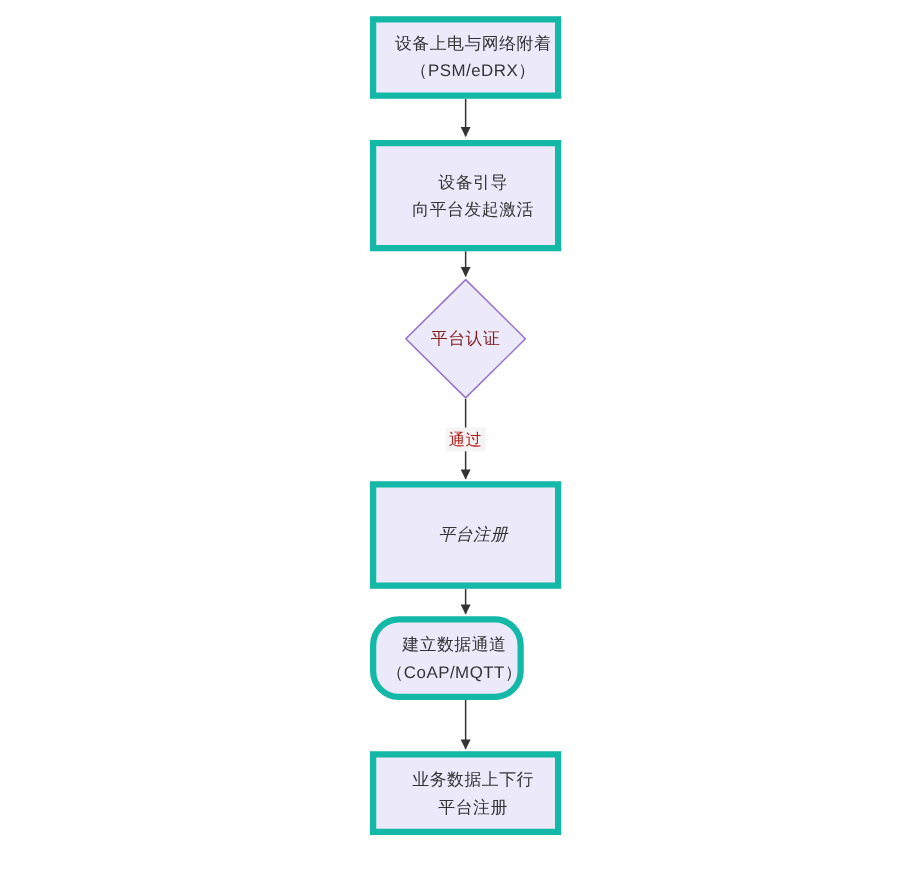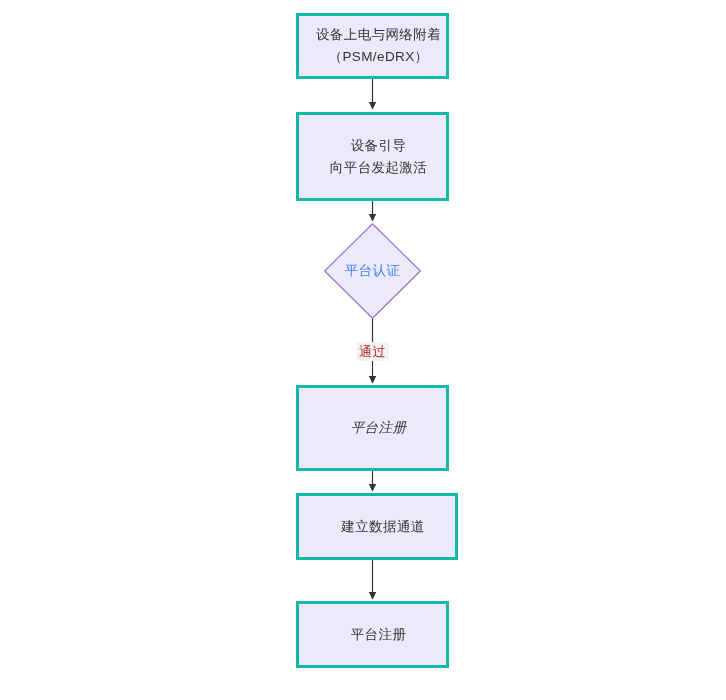--- a/index.html
+++ b/index.html
@@ -28,21 +28,21 @@
     pointer-events: none;
   }
   .node {
     position: absolute;
     box-sizing: border-box;
     display: flex;
     flex-direction: column;
     align-items: center;
     justify-content: center;
     background: #ece9fb;
-    border: 3px solid #14b8a6;
+    border: 5px solid #14b8a6;
     color: #333333;
     font-size: 13.5px;
     line-height: 22px;
     text-align: center;
     letter-spacing: 0.4px;
     white-space: nowrap;
     padding-left: 12px;
   }
   .node-line {
     display: block;
@@ -58,21 +58,21 @@
   .node-decision .diamond-shape {
     position: absolute;
     left: 0;
     top: 0;
     width: 100%;
     height: 100%;
   }
   .node-decision .decision-label {
     position: relative;
     z-index: 2;
-    color: #3b82f6;
+    color: #7f1d1d;
     font-size: 13.5px;
     line-height: 22px;
     letter-spacing: 0.4px;
     white-space: nowrap;
   }
   .edge-label {
     position: absolute;
     background: #f4f4f4;
     color: #b91c1c;
     font-size: 13px;
@@ -122,21 +122,23 @@
     </svg>
     <span class="decision-label">平台认证</span>
   </div>
 
   <div class="edge-label" style="left:372.5px; top:342px;">通过</div>
 
   <div class="node" style="left:296px; top:385px; width:153px; height:86px;font-style:italic;">
     <span class="node-line">平台注册</span>
   </div>
 
-  <div class="node" style="left:296px; top:493px; width:162px; height:67px;">
+  <div class="node" style="left:296px; top:493px; width:123px; height:67px;border-radius:23px;">
     <span class="node-line">建立数据通道</span>
+    <span class="node-line">（CoAP/MQTT）</span>
   </div>
 
   <div class="node" style="left:296px; top:601px; width:153px; height:67px;">
+    <span class="node-line">业务数据上下行</span>
     <span class="node-line">平台注册</span>
   </div>
 
 </div>
 
 </body></html>

